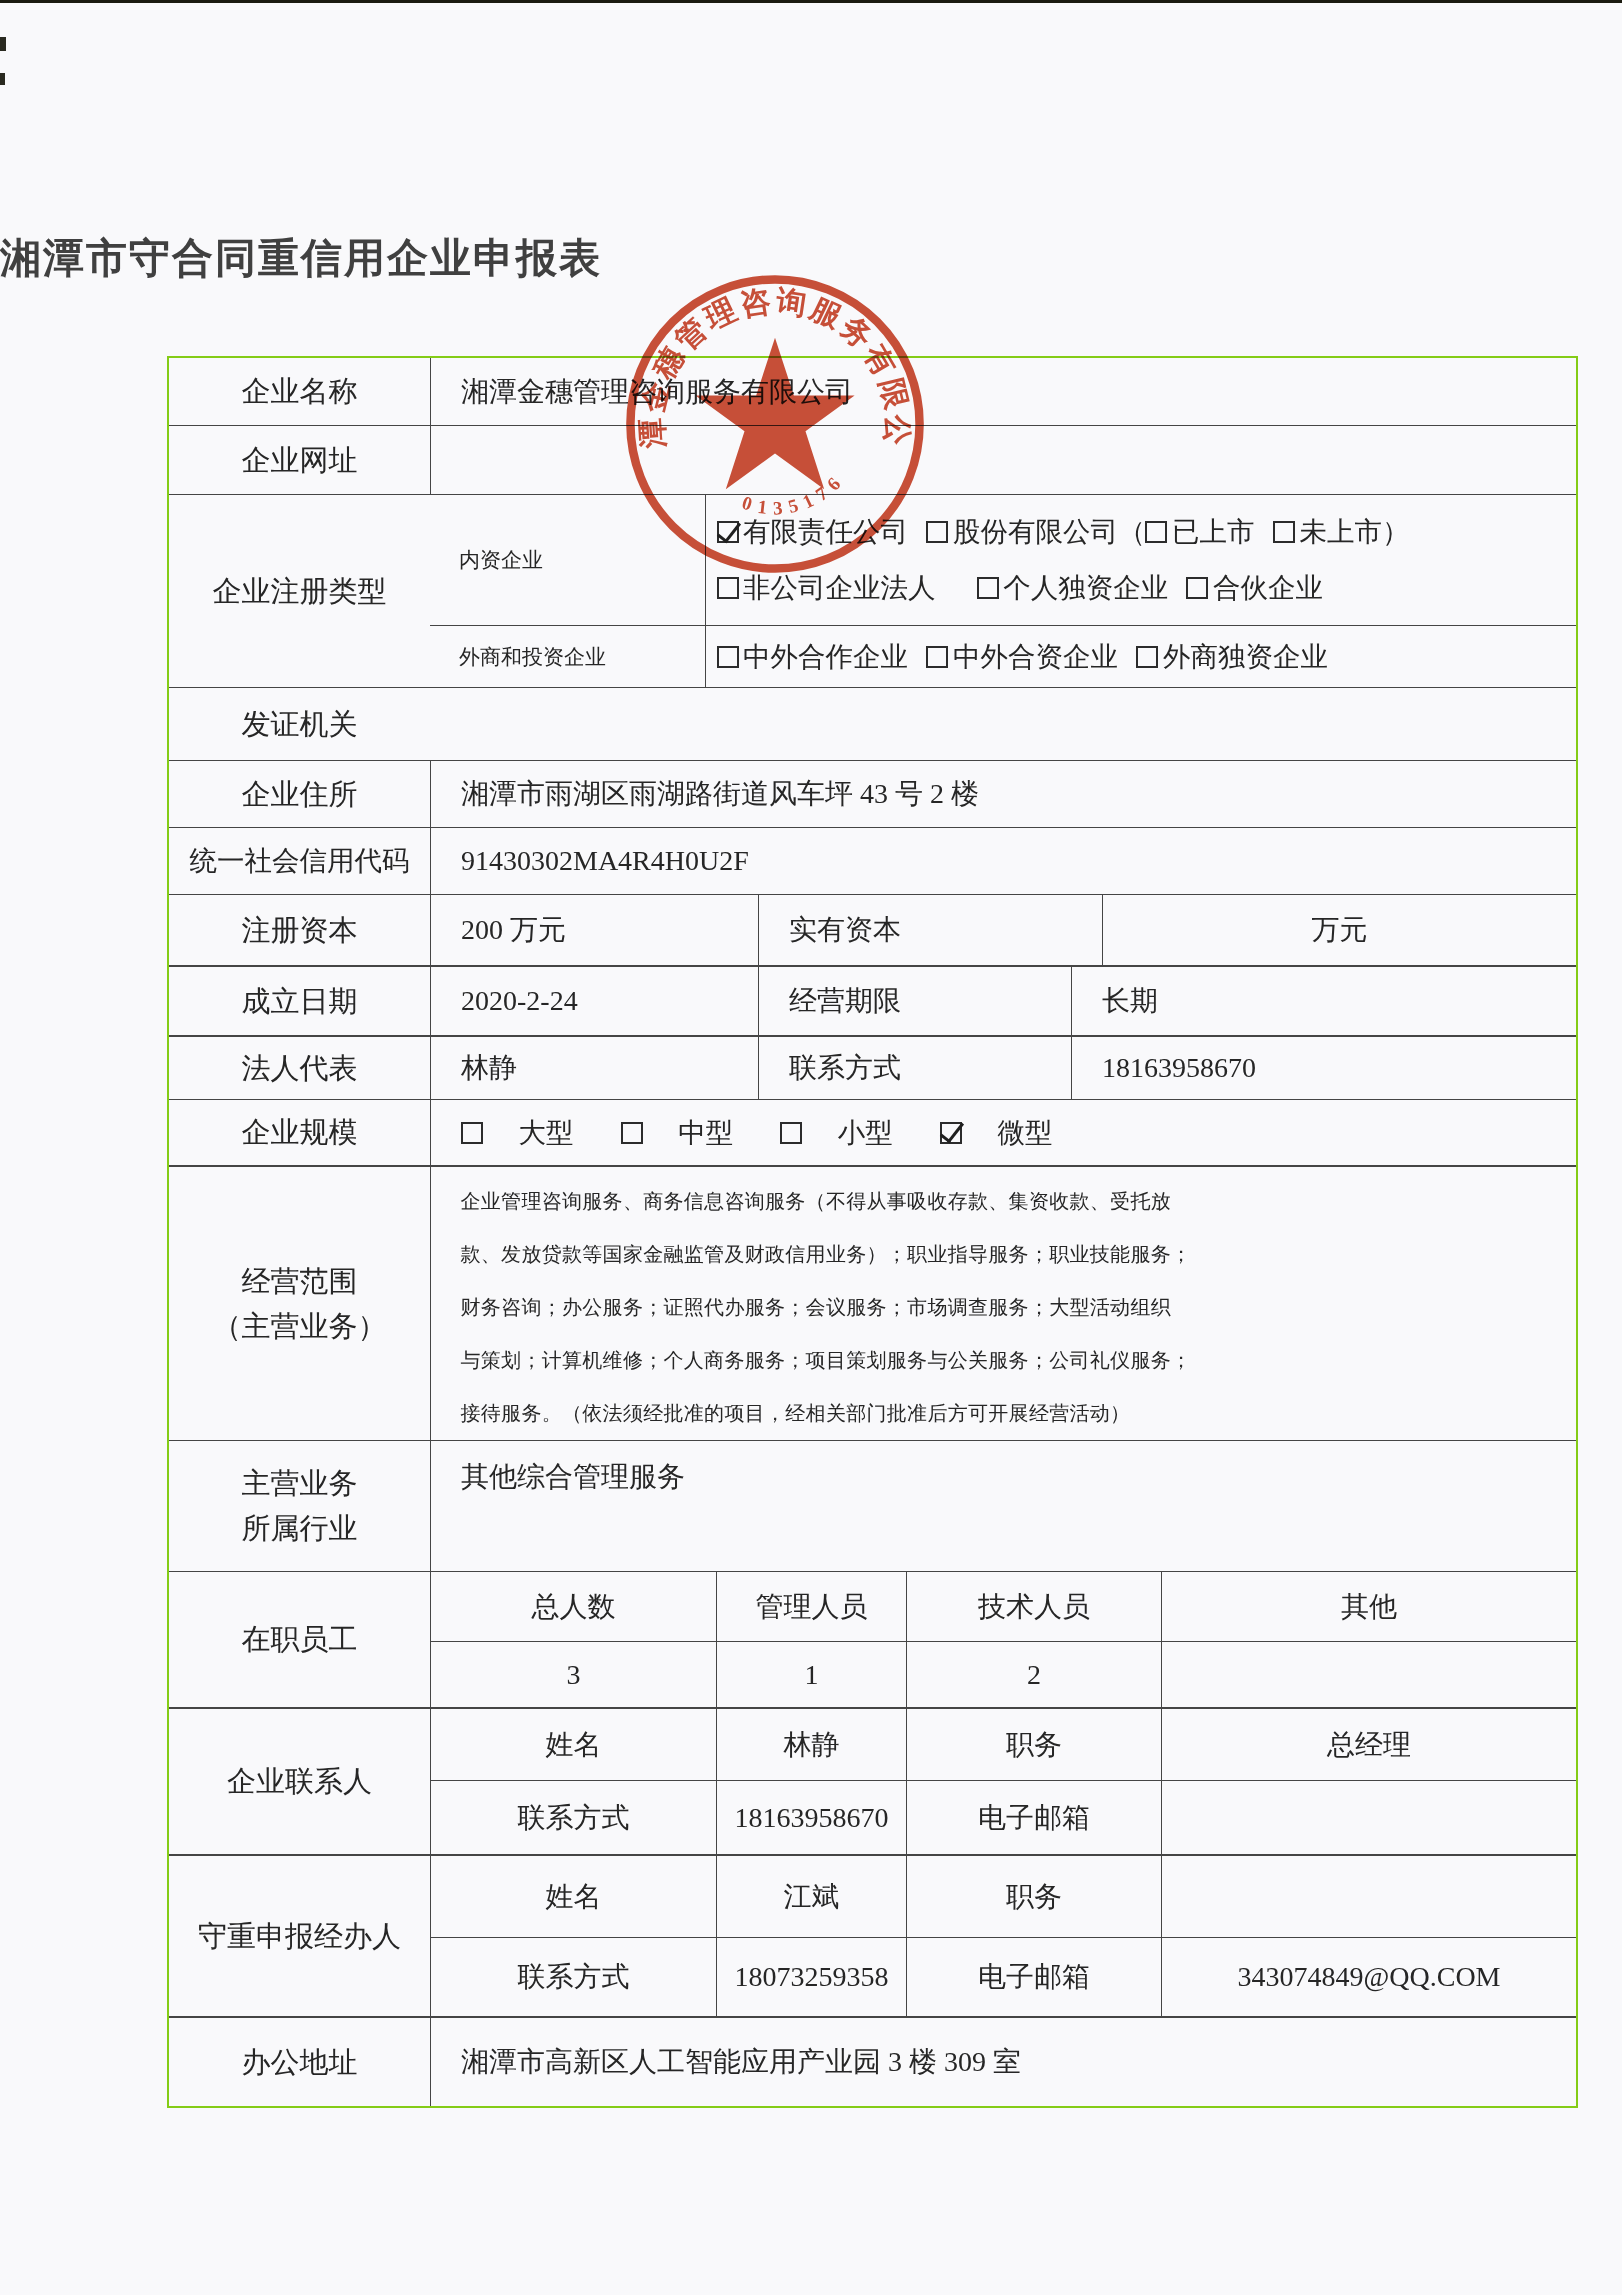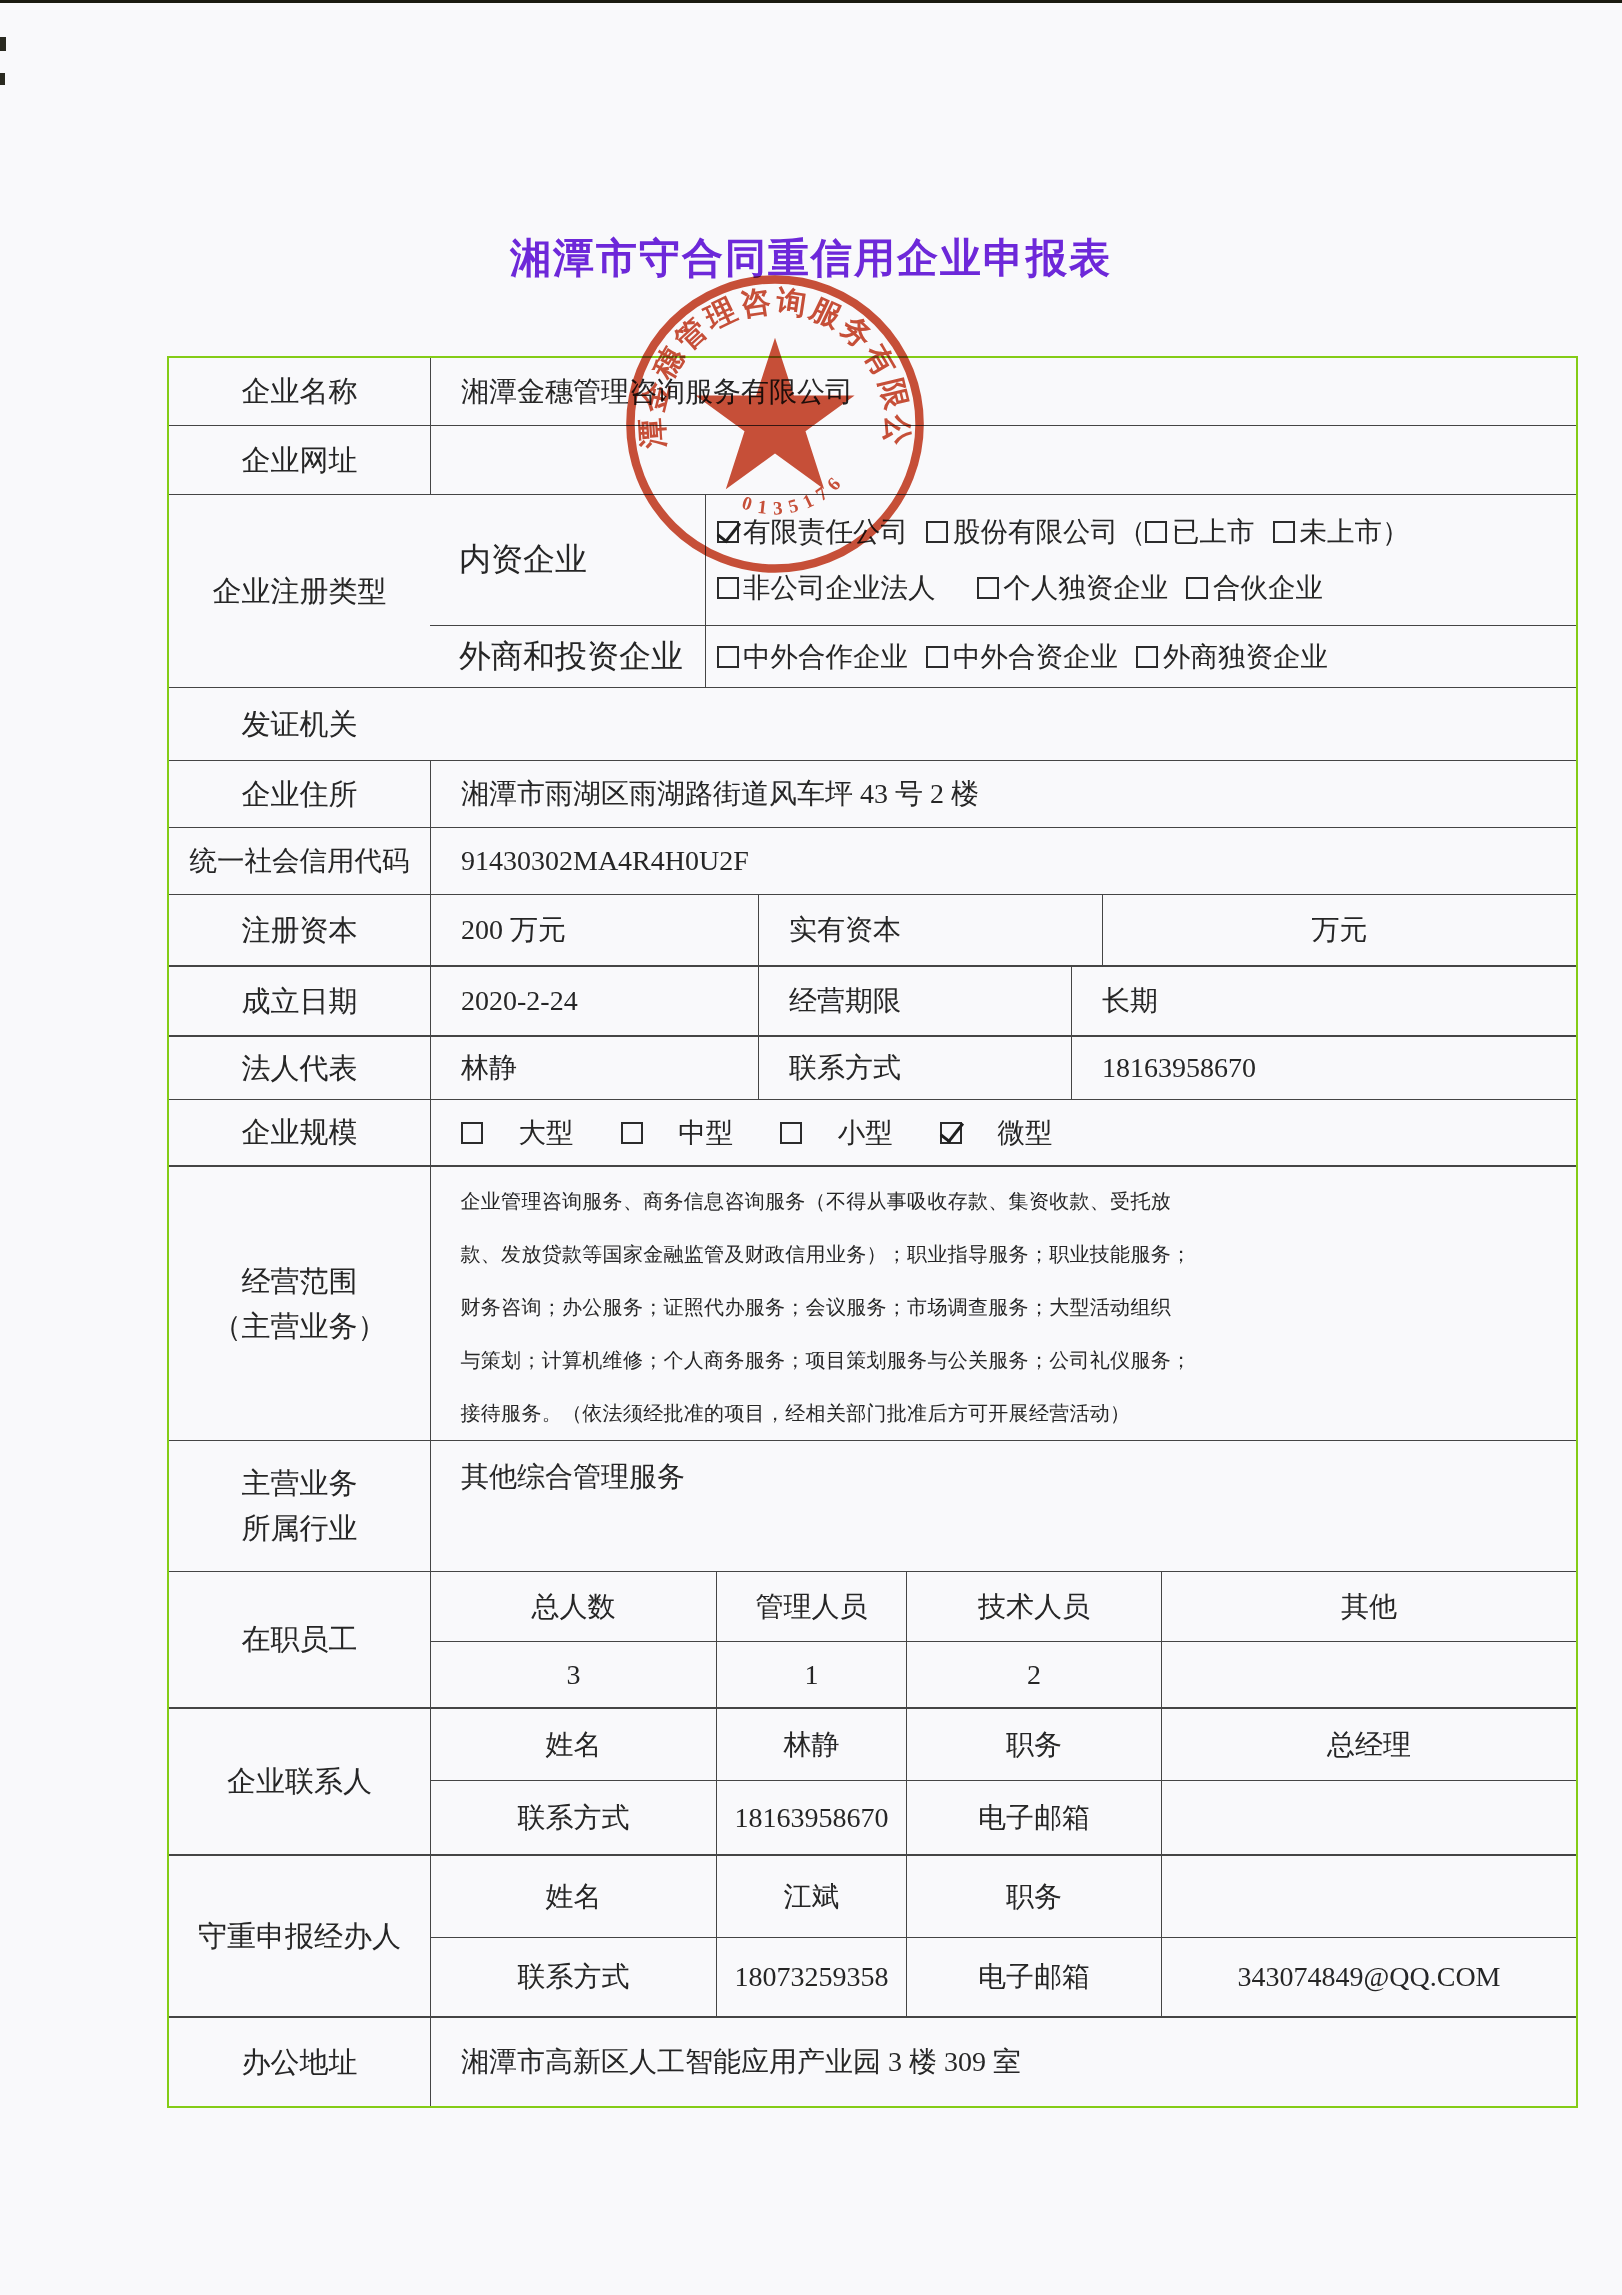--- a/index.html
+++ b/index.html
@@ -10,23 +10,23 @@
     font-family:"Liberation Serif","DejaVu Serif",serif;
     color:#262626;
     overflow:hidden;
   }
   .scan-top{position:absolute;top:0;left:0;width:100%;height:3.3px;background:#1b1b10;}
   .scan-tick1{position:absolute;left:0;top:37px;width:5.9px;height:14.4px;background:#2a2a20;}
   .scan-tick2{position:absolute;left:0;top:73px;width:4.6px;height:11.8px;background:#2a2a20;}
 
   .doc-title{
     position:absolute;left:0;right:0;top:231px;
-    text-align:center;
+    text-align:left;
     font-family:"Liberation Sans","DejaVu Sans",sans-serif;
-    font-weight:bold;font-size:41px;letter-spacing:2px;color:#6d28d9;
+    font-weight:bold;font-size:41px;letter-spacing:2px;color:#404040;
   }
 
   
   .doc-table{
     position:absolute;left:167px;top:356px;width:1411px;
     border:2px solid #84cc16;
     display:flex;flex-direction:column;
     box-sizing:border-box;
     background:transparent;
   }
@@ -50,21 +50,21 @@
   .c4{flex:1;}
 
   .subcol{flex:1;display:flex;flex-direction:column;border-left:1.3px solid #454545;min-width:0;}
   .subcol > .subrow + .subrow{border-top:1.3px solid #454545;}
   .subrow{display:flex;box-sizing:border-box;}
   .subrow .scell{box-sizing:border-box;display:flex;align-items:center;justify-content:center;font-size:28px;text-align:center;}
   .subrow .scell + .scell{border-left:1.3px solid #454545;}
   .e1{flex:0 0 285px;} .e2{flex:0 0 190px;} .e3{flex:0 0 255px;} .e4{flex:1;}
 
   
-  .regcol{flex:0 0 275px;display:flex;align-items:center;padding-left:29px;font-size:32px;box-sizing:border-box;border-left:1.3px solid #454545;font-family:Liberation Mono, monospace;}
+  .regcol{flex:0 0 275px;display:flex;align-items:center;padding-left:29px;font-size:21px;box-sizing:border-box;border-left:1.3px solid #454545;font-family:Liberation Mono, monospace;}
   .regbox{flex:1;display:flex;flex-direction:column;justify-content:center;gap:19.7px;border-left:1.3px solid #454545;padding-left:10.5px;box-sizing:border-box;min-width:0;}
 
   
   .cb{
     display:inline-block;width:22px;height:22px;
     border:2px solid #2c2c2c;margin-right:4.6px;
     vertical-align:-1.3px;position:relative;box-sizing:border-box;flex:none;
   }
   .cb.checked::before{
     content:"";position:absolute;left:4.6px;top:-5.2px;width:8.5px;height:21px;

